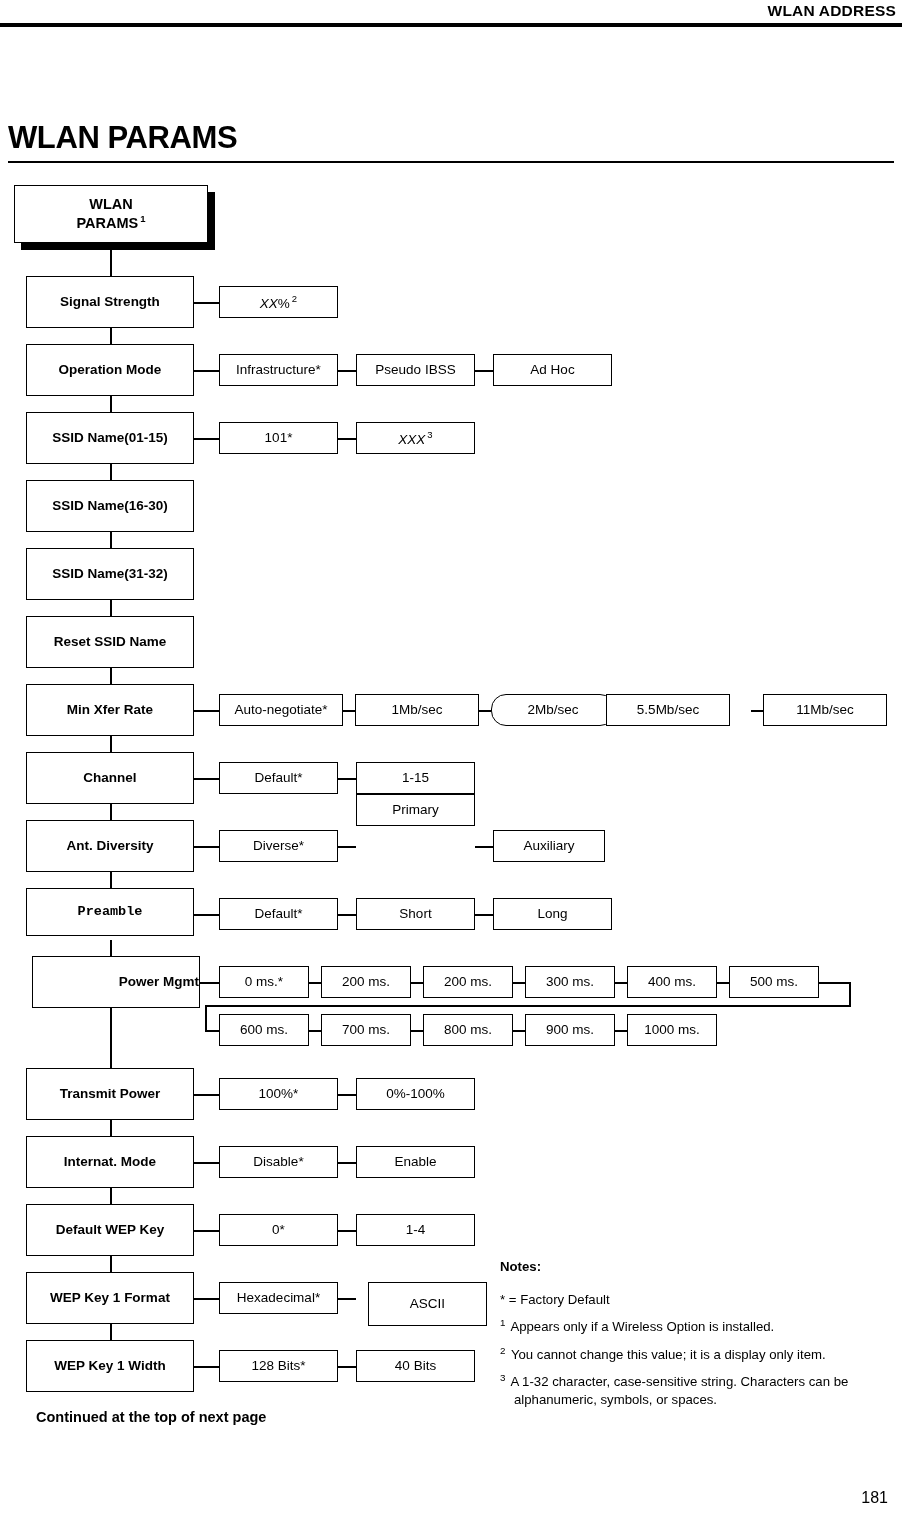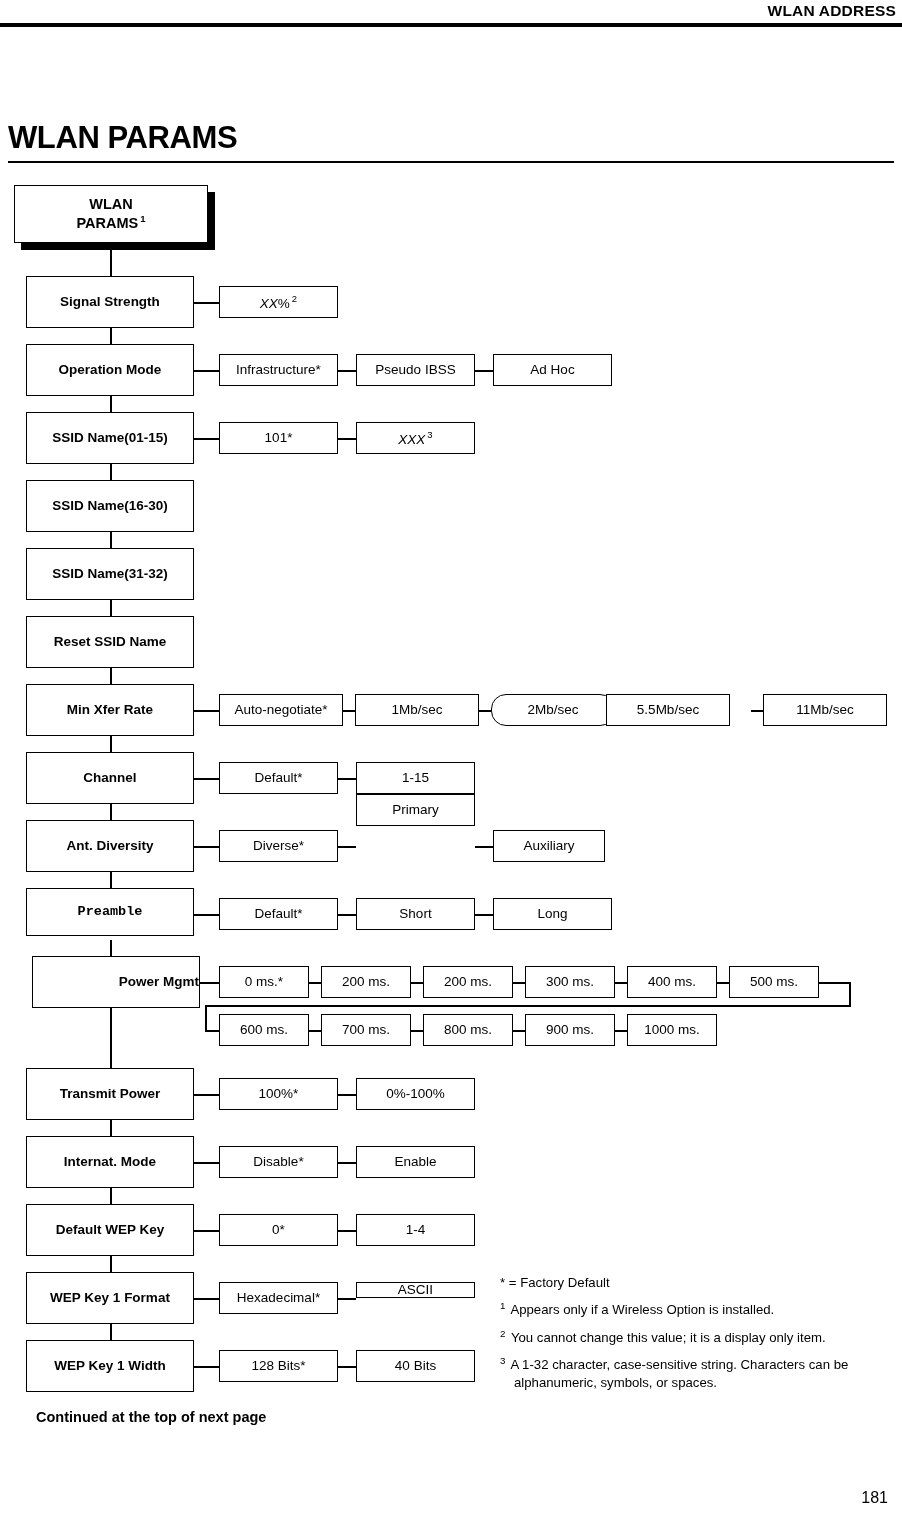--- a/index.html
+++ b/index.html
@@ -371,37 +371,38 @@
       </div>
       <div class="box node-label" style="left: 26px; top: 1272px; width: 168px; height: 52px;">
         <span>WEP Key 1 Format</span>
       </div>
       <div class="line" style="left: 110px; top: 1324px; width: 1.6px; height: 16px;"></div>
       <div class="line" style="left: 194px; top: 1298px; width: 25px; height: 1.6px;"></div>
       <div class="box node-option" style="left: 219px; top: 1282px; width: 119px; height: 32px;">
         <span>Hexadecimal*</span>
       </div>
       <div class="line" style="left: 338px; top: 1298px; width: 18px; height: 1.6px;"></div>
-      <div class="box node-option" style="left: 356px; top: 1282px; width: 119px; height: 16px;">
+      <div class="box node-option" style="left: 368px; top: 1282px; width: 119px; height: 44px;">
         <span>ASCII</span>
       </div>
       <div class="box node-label" style="left: 26px; top: 1340px; width: 168px; height: 52px;">
         <span>WEP Key 1 Width</span>
       </div>
       <div class="line" style="left: 194px; top: 1366px; width: 25px; height: 1.6px;"></div>
       <div class="box node-option" style="left: 219px; top: 1350px; width: 119px; height: 32px;">
         <span>128 Bits*</span>
       </div>
       <div class="line" style="left: 338px; top: 1366px; width: 18px; height: 1.6px;"></div>
       <div class="box node-option" style="left: 356px; top: 1350px; width: 119px; height: 32px;">
         <span>40 Bits</span>
       </div>
     </div>
 
   <div class="notes">
+    <div class="notes-title">Notes:</div>
     <div class="note-star">* = Factory Default</div>
     <div id="notes-items">
         <div class="note-row"><span class="note-num">1</span> Appears only if a Wireless Option is installed.</div>
         <div class="note-row"><span class="note-num">2</span> You cannot change this value; it is a display only item.</div>
         <div class="note-row"><span class="note-num">3</span> A 1-32 character, case-sensitive string. Characters can be alphanumeric, symbols, or spaces.</div>
       </div>
   </div>
 
   <div class="continued">Continued at the top of next page</div>
   <div class="folio">181</div>

